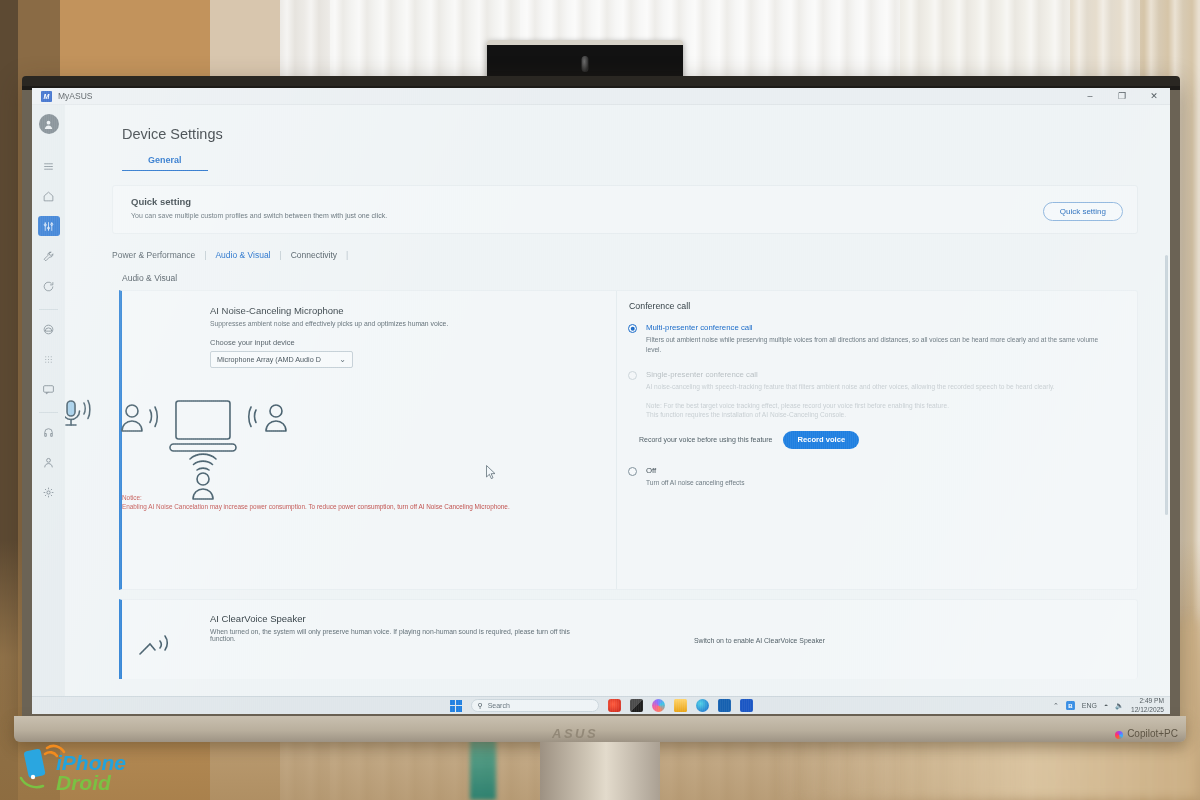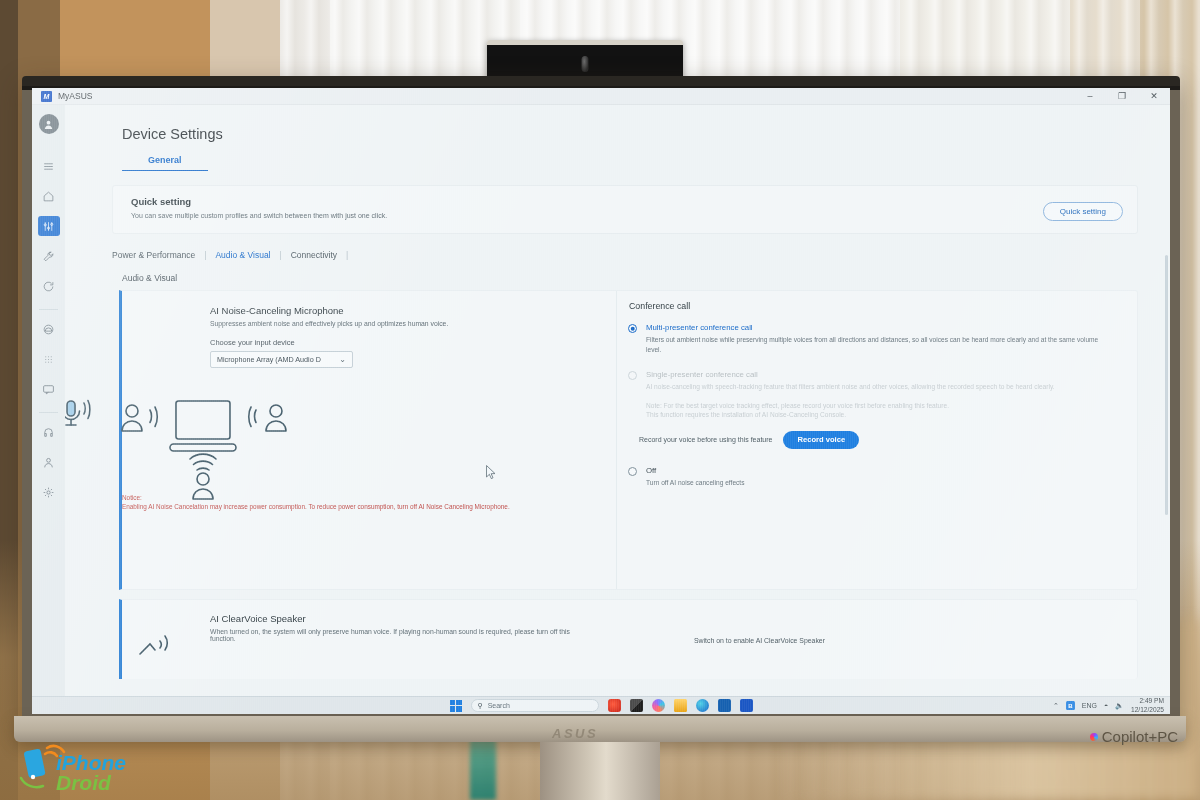--- a/index.html
+++ b/index.html
@@ -77,21 +77,21 @@
     border-radius:0 0 6px 6px;
     box-shadow:0 6px 14px rgba(80,62,36,.35);
   }
   .asus-logo {
     position:absolute; left:552px; top:726px;
     font-size:13px; letter-spacing:2.5px; font-weight:700;
     color:#8e8473; font-style:italic; opacity:.85;
   }
   .copilot-badge {
     position:absolute; right:22px; top:728px;
-    font-size:15px; color:#5e5545; display:flex; align-items:center; gap:4px;
+    font-size:10px; color:#5e5545; display:flex; align-items:flex-end; gap:4px;
   }
   .copilot-dot {
     width:8px; height:8px; border-radius:50%;
     background:conic-gradient(from 200deg,#ff5a2d,#ff2d78,#8a4bff,#2db7ff,#ff5a2d);
   }
   .stand-neck {
     position:absolute; left:540px; top:742px; width:120px; height:58px;
     background:linear-gradient(90deg,#9d9182 0%, #cfc6b6 40%, #e3dbcc 55%, #aaa093 100%);
   }
 

